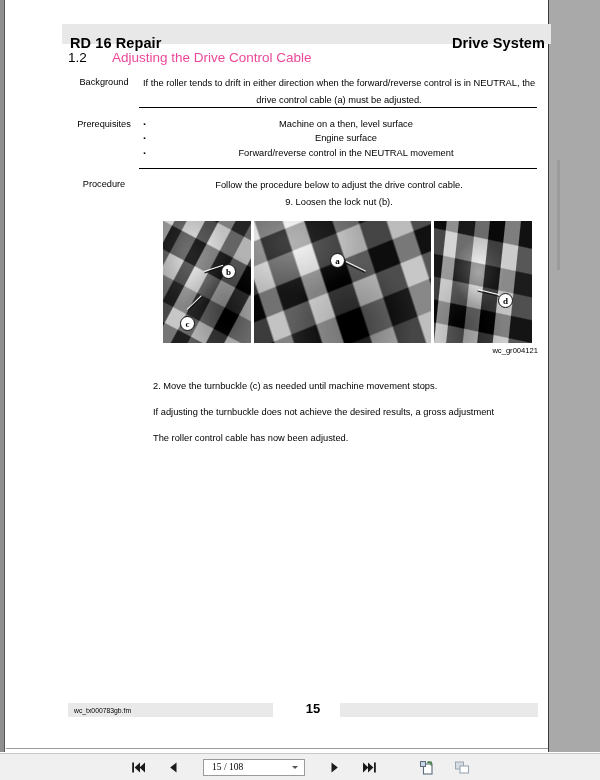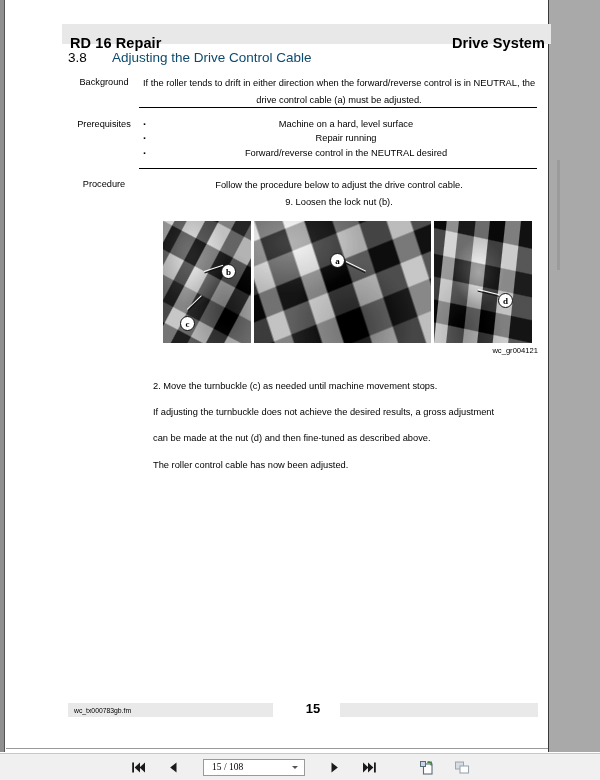--- a/index.html
+++ b/index.html
@@ -51,21 +51,21 @@
   .doc-header .hl, .doc-header .hr {
     font-size: 14.5px; font-weight: bold; color: #000; letter-spacing: .1px;
   }
 
   
   .sec-row {
     position: absolute; left: 62px; top: 50px; width: 480px;
     display: flex; align-items: baseline;
   }
   .sec-num { font-size: 13.5px; color: #000; width: 44px; }
-  .sec-title { font-size: 13.5px; color: #0c4a6e; }
+  .sec-title { font-size: 13.5px; color: #ec4899; }
 
   
   .blk { position: absolute; display: flex; text-align: center; }
   .blk-label {
     width: 72px; flex: 0 0 72px;
     font-size: 9.2px; color: #000; line-height: 12px;
     padding-top: 1px;
   }
   .blk-body { flex: 1 1 auto; }
   .blk-body p {
@@ -220,40 +220,40 @@
   </div>
 
   <div class="page">
 
     <div class="doc-header">
       <div class="hl">RD 16 Repair</div>
       <div class="hr">Drive System</div>
     </div>
 
     <div class="sec-row">
-      <div class="sec-num">3.8</div>
+      <div class="sec-num">1.2</div>
       <div class="sec-title">Adjusting the Drive Control Cable</div>
     </div>
 
     <div class="blk" id="blk-background">
       <div class="blk-label">Background</div>
       <div class="blk-body">
         <p>If the roller tends to drift in either direction when the forward/reverse control is in NEUTRAL, the drive control cable (a) must be adjusted.</p>
       </div>
     </div>
 
     <div class="rule" id="rule-1"></div>
 
     <div class="blk" id="blk-prereq">
       <div class="blk-label">Prerequisites</div>
       <div class="blk-body">
         <ul class="bullets">
-          <li>Machine on a hard, level surface</li>
-          <li>Repair running</li>
-          <li>Forward/reverse control in the NEUTRAL desired</li>
+          <li>Machine on a then, level surface</li>
+          <li>Engine surface</li>
+          <li>Forward/reverse control in the NEUTRAL movement</li>
         </ul>
       </div>
     </div>
 
     <div class="rule" id="rule-2"></div>
 
     <div class="blk" id="blk-proc">
       <div class="blk-label">Procedure</div>
       <div class="blk-body">
         <p class="proc-intro">Follow the procedure below to adjust the drive control cable.</p>
@@ -284,21 +284,20 @@
           <div class="callout" style="left:64px; top:72px;">d</div>
         </div>
 
       </div>
       <div class="fig-caption">wc_gr004121</div>
     </div>
 
     <div id="post-text">
       <p class="step">2. Move the turnbuckle (c) as needed until machine movement stops.</p>
       <p>If adjusting the turnbuckle does not achieve the desired results, a gross adjustment</p>
-      <p>can be made at the nut (d) and then fine-tuned as described above.</p>
       <p class="gap">The roller control cable has now been adjusted.</p>
     </div>
 
     <div class="footer">
       <div class="foot-left">
         <span>wc_tx000783gb.fm</span>
       </div>
       <div class="foot-num">15</div>
       <div class="foot-right"></div>
     </div>

